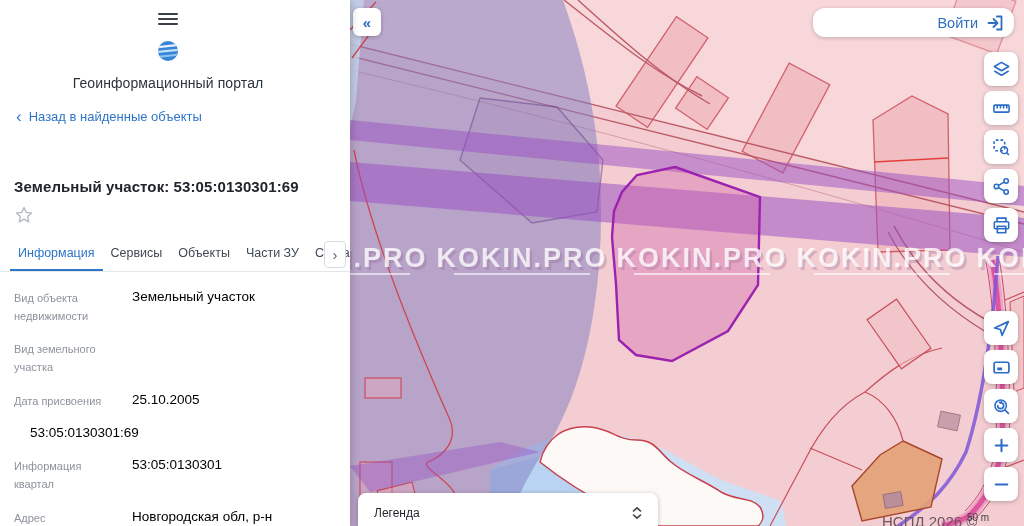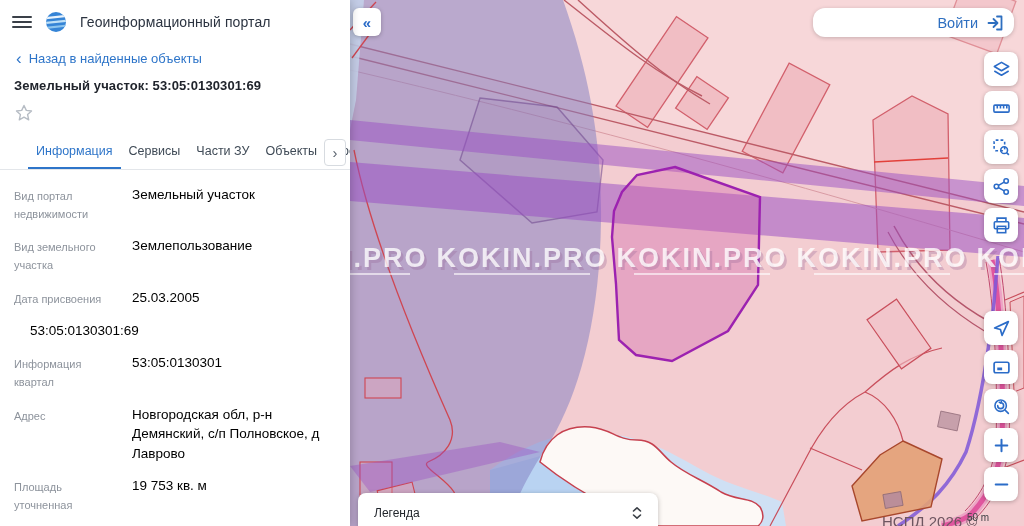--- a/index.html
+++ b/index.html
@@ -2,29 +2,29 @@
 <html><head>
 <meta charset="utf-8">
 <style>
   * { margin:0; padding:0; box-sizing:border-box; }
   html,body { width:1024px; height:526px; overflow:hidden; font-family:"Liberation Sans", sans-serif; background:#fff; }
   .app { display:flex; width:1024px; height:526px; }
 
   
   .sidebar { width:350px; min-width:350px; background:#fff; position:relative; z-index:5;
              box-shadow:2px 0 8px rgba(0,0,0,.18); height:526px; overflow:hidden; }
-  .sb-header { display:flex; align-items:center; gap:13px; padding:11px 26px 8px 12px; }
+  .sb-header { display:flex; align-items:center; gap:13px; padding:11px 26px 8px 12px;flex-direction:column; }
   .menu-icon { width:20px; height:16px; display:flex; flex-direction:column; justify-content:space-between; cursor:pointer; padding:2px 0; }
   .menu-icon span { height:2px; background:#3a4048; border-radius:1px; }
   .app-title { font-size:14px; color:#2b3340; letter-spacing:.1px; }
   .back { display:flex; align-items:center; gap:7px; padding:10px 16px 4px 16px; color:#2e75c9; font-size:13px; cursor:pointer; }
   .back .chev { font-size:17px; line-height:10px; }
-  h1.obj-title { font-size:13px; font-weight:600; color:#20242c; padding:8px 16px 2px 14px; letter-spacing:.1px; }
+  h1.obj-title { font-size:15px; font-weight:600; color:#20242c; padding:8px 16px 2px 14px; letter-spacing:.1px;margin-top:42px; }
   .star-wrap { padding:8px 14px 2px 14px; }
-  .tabs { display:flex; align-items:stretch; border-bottom:1px solid #e3e6ea; margin-top:6px; padding-left:28px; position:relative; }
+  .tabs { display:flex; align-items:stretch; border-bottom:1px solid #e3e6ea; margin-top:6px; padding-left:10px; position:relative; }
   .tab { padding:9px 8px; font-size:12.5px; color:#3f4a56; cursor:pointer; white-space:nowrap; border-bottom:2px solid transparent; }
   .tab.active { color:#2e75c9; border-bottom:2px solid #2e75c9; }
   .tabs-more { position:absolute; right:4px; top:4px; width:22px; height:27px; background:#fff; border:1px solid #d7dbe0;
                border-radius:4px; display:flex; align-items:center; justify-content:center; color:#5a636e; font-size:15px; cursor:pointer; }
   .fields { padding:15px 16px 0 14px; }
   .row { display:flex; margin-bottom:13px; align-items:flex-start; }
   .lbl { width:102px; min-width:102px; font-size:11px; color:#8d939c; line-height:1.65; padding-top:2px; }
   .val { font-size:13.5px; color:#000000; line-height:1.45; padding-left:16px; }
 
   
@@ -86,40 +86,39 @@
 
     <div class="star-wrap">
       <svg width="20" height="20" viewBox="0 0 20 20">
         <path d="M10 2.5 L12.3 7.4 L17.5 8 L13.6 11.6 L14.7 16.8 L10 14.2 L5.3 16.8 L6.4 11.6 L2.5 8 L7.7 7.4 Z" fill="none" stroke="#b6bcc4" stroke-width="1.4" stroke-linejoin="round"></path>
       </svg>
     </div>
 
     <div class="tabs">
       <div class="tab active">Информация</div>
       <div class="tab">Сервисы</div>
+      <div class="tab">Объекты</div>
       <div class="tab">Части ЗУ</div>
-      <div class="tab">Объекты</div>
       <div class="tab">Состав</div>
       <div class="tabs-more">
         <span>›</span>
       </div>
     </div>
 
     <div class="fields">
       <div class="row">
-        <div class="lbl">Вид портал недвижимости</div>
+        <div class="lbl">Вид объекта недвижимости</div>
         <div class="val">Земельный участок</div>
       </div>
       <div class="row">
         <div class="lbl">Вид земельного участка</div>
-        <div class="val">Землепользование</div>
       </div>
       <div class="row">
         <div class="lbl">Дата присвоения</div>
-        <div class="val">25.03.2005</div>
+        <div class="val">25.10.2005</div>
       </div>
       <div class="row">
         <div class="val">53:05:0130301:69</div>
       </div>
       <div class="row">
         <div class="lbl">Информация квартал</div>
         <div class="val">53:05:0130301</div>
       </div>
       <div class="row">
         <div class="lbl">Адрес</div>

